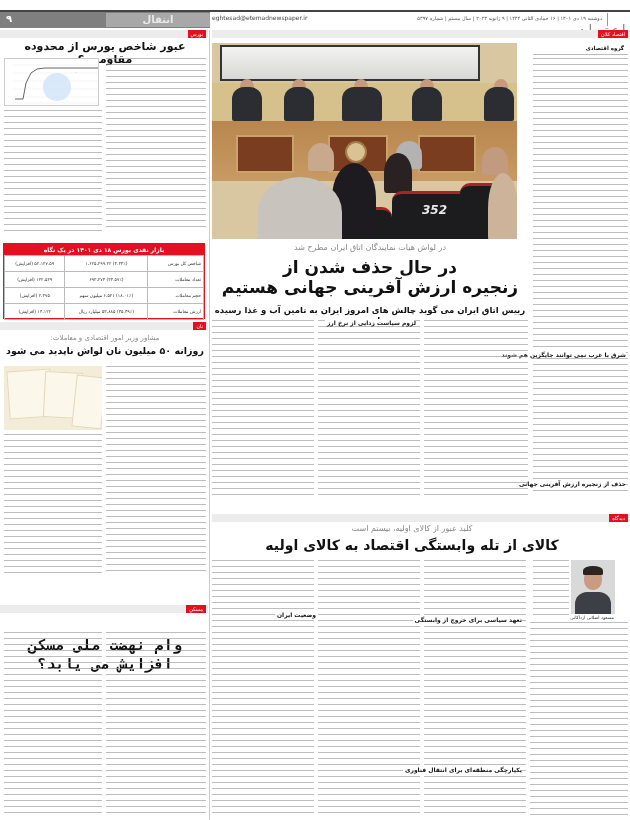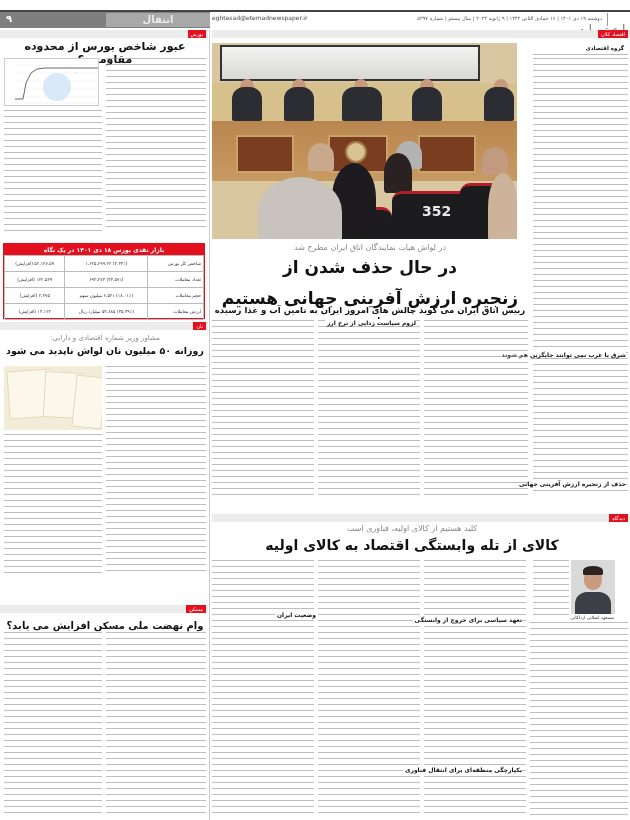--- a/index.html
+++ b/index.html
@@ -30,21 +30,21 @@
   .photo-main { position: absolute; left: 212px; top: 43px; width: 305px; height: 196px; overflow: hidden; background: #d9c7a2; }
   .pm-screen { position: absolute; left: 8px; top: 2px; width: 260px; height: 36px; background: linear-gradient(#f2f2f0, #d8d8d4); border: 2px solid #333; }
   .pm-wall { position: absolute; left: 0; top: 40px; width: 305px; height: 40px; background: #d6c08c; }
   .pm-desk { position: absolute; left: 0; top: 78px; width: 305px; height: 60px; background: linear-gradient(#b9864f, #c89a63); }
   .pm-panel { position: absolute; top: 92px; height: 38px; background: #7a3d1f; border: 2px solid #caa36b; }
   .pm-seal { position: absolute; left: 133px; top: 98px; width: 22px; height: 22px; border-radius: 50%; background: #d9c293; border: 2px solid #a17b4a; }
   .pm-person { position: absolute; top: 44px; width: 30px; height: 34px; border-radius: 12px 12px 2px 2px; background: #2b2d33; }
   .pm-head { position: absolute; top: 36px; width: 14px; height: 16px; border-radius: 50%; background: #c79a7b; }
   .pm-aud { position: absolute; border-radius: 50% 50% 10% 10%; }
   .pm-chair { position: absolute; background: #1c1c1e; border-top: 3px solid #b1202a; border-radius: 10px 10px 0 0; }
-  .pm-num { position: absolute; left: 210px; top: 160px; color: #e9e9e9; font-size: 14px; font-weight: bold; }
+  .pm-num { position: absolute; left: 210px; top: 160px; color: #e9e9e9; font-size: 12px; font-weight: bold; font-style: italic; }
 
   .chart-box { position: absolute; left: 4px; top: 58px; width: 95px; height: 48px; border: 1px solid #ccc; background: #fff; }
   .table-box { position: absolute; left: 3px; top: 243px; width: 202px; height: 76px; border: 1px solid #e3101f; }
   .table-title { background: #e3101f; color: #fff; font-size: 6px; font-weight: bold; text-align: center; height: 11px; line-height: 11px; direction: rtl; }
   .tbl { width: 100%; border-collapse: collapse; direction: rtl; }
   .tbl td { border: 1px solid #bbb; font-size: 4.5px; height: 16px; text-align: center; color: #333; padding: 0 2px; }
   .tbl td.lbl { width: 28%; text-align: right; }
 
   .photo-bread { position: absolute; left: 4px; top: 366px; width: 98px; height: 64px; background: #f3ecd8; overflow: hidden; }
   .bread-sheet { position: absolute; background: #fbf7ea; border: 1px solid #e3d8b8;
@@ -129,40 +129,40 @@
       <td>(۳۵.۴۹٪) ۵۳،۸۸۵ میلیارد ریال</td>
       <td>۱۴،۱۲۲ (افزایش)</td>
     </tr>
   </tbody>
     </table>
 </div>
 
 <div class="section-bar" style="left:0;top:322px;width:208px;">
   <span class="section-tag" style="right:2px;">نان</span>
 </div>
-<div class="kicker" style="left:2px;top:334px;width:206px;font-size:7px;">مشاور وزیر شماره اقتصادی و دارایی:</div>
+<div class="kicker" style="left:2px;top:334px;width:206px;font-size:7px;">مشاور وزیر امور اقتصادی و معاملات:</div>
 <div class="headline" style="left:2px;top:345px;width:206px;font-size:9.5px;">روزانه ۵۰ میلیون نان لواش ناپدید می شود</div>
 
 <div class="photo-bread">
   <div class="bread-sheet" style="left:4px;top:4px;width:44px;height:48px;transform:rotate(-4deg);"></div>
   <div class="bread-sheet" style="left:40px;top:6px;width:38px;height:46px;transform:rotate(3deg);"></div>
   <div class="bread-sheet" style="left:70px;top:10px;width:30px;height:52px;transform:rotate(6deg);"></div>
 </div>
 
 <div class="col-text" style="left:106px;top:366px;width:100px;height:210px;">
     <div class="textlines"></div>
   </div>
 <div class="col-text" style="left:4px;top:434px;width:98px;height:142px;">
     <div class="textlines"></div>
   </div>
 
 <div class="section-bar" style="left:0;top:605px;width:208px;">
   <span class="section-tag" style="right:2px;">مسکن</span>
 </div>
-<div class="headline" style="left:2px;top:620px;width:206px;font-size:10px;">وام نهضت ملی مسکن افزایش می یابد؟</div>
+<div class="headline" style="left:2px;top:636px;width:206px;font-size:15px;font-family:Liberation Mono, monospace;">وام نهضت ملی مسکن افزایش می یابد؟</div>
 <div class="col-text" style="left:106px;top:632px;width:100px;height:184px;">
     <div class="textlines"></div>
   </div>
 <div class="col-text" style="left:4px;top:632px;width:98px;height:184px;">
     <div class="textlines"></div>
   </div>
 
 <div class="col-rule" style="left:209px;top:30px;height:790px;"></div>
 
 <div class="photo-main">
@@ -199,38 +199,38 @@
 <span class="group-label">گروه اقتصادی</span>
 <div class="group-rule"></div>
 <div class="col-text" style="left:533px;top:58px;width:95px;height:436px;">
     <div class="textlines"></div>
   </div>
 <span class="subhead-inline" style="right:4px;top:351px;">شرق با غرب نمی توانند جایگزین هم شوند</span>
 <span class="subhead-inline" style="right:4px;top:480px;">حذف از زنجیره ارزش آفرینی جهانی</span>
 
 <div class="kicker" style="left:212px;top:243px;width:316px;font-size:8px;">در لواش هیات نمایندگان اتاق ایران مطرح شد</div>
 <div class="headline" style="left:212px;top:257px;width:316px;font-size:17px;line-height:20px;">در حال حذف شدن از</div>
-<div class="headline" style="left:212px;top:288px;width:316px;font-size:17px;line-height:20px;">زنجیره ارزش آفرینی جهانی هستیم</div>
+<div class="headline" style="left:212px;top:277px;width:316px;font-size:17px;line-height:20px;">زنجیره ارزش آفرینی جهانی هستیم</div>
 <div class="headline" style="left:212px;top:305px;width:316px;font-size:8.5px;">رییس اتاق ایران می گوید چالش های امروز ایران به تامین آب و غذا رسیده است</div>
 
 <div class="col-text" style="left:424px;top:320px;width:104px;height:176px;">
     <div class="textlines"></div>
   </div>
 <div class="col-text" style="left:318px;top:320px;width:102px;height:176px;">
     <div class="textlines"></div>
   </div>
 <div class="col-text" style="left:212px;top:320px;width:102px;height:176px;">
     <div class="textlines"></div>
   </div>
 <span class="subhead-inline" style="right:214px;top:319px;">لزوم سیاست زدایی از نرخ ارز</span>
 
 <div class="section-bar" style="left:212px;top:514px;width:418px;">
   <span class="section-tag" style="right:2px;">دیدگاه</span>
 </div>
-<div class="kicker" style="left:212px;top:524px;width:400px;font-size:8px;">کلید هستیم از کالای اولیه، فناوری است</div>
+<div class="kicker" style="left:212px;top:524px;width:400px;font-size:8px;">کلید عبور از کالای اولیه، بیستم است</div>
 <div class="headline" style="left:212px;top:536px;width:400px;font-size:14px;line-height:18px;">کالای از تله وابستگی اقتصاد به کالای اولیه</div>
 
 <div class="photo-author">
   <div class="author-body"></div>
   <div class="author-face"></div>
   <div class="author-hair"></div>
 </div>
 <div class="author-cap">مسعود اصلانی ارداکانی</div>
 
 <div class="col-text" style="left:533px;top:560px;width:36px;height:56px;">

